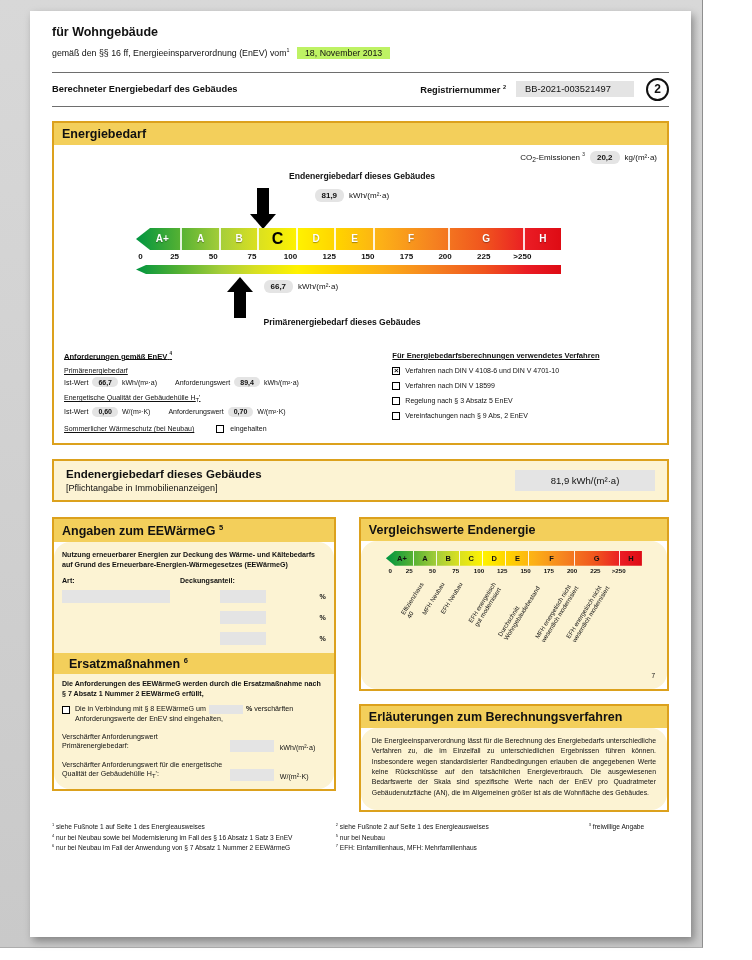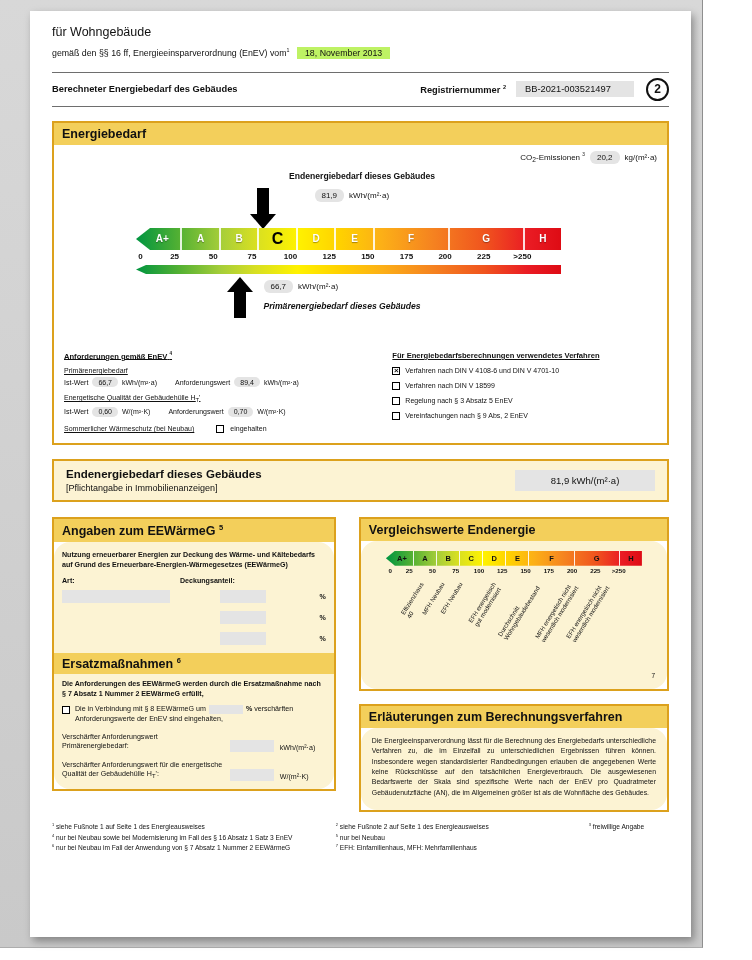--- a/index.html
+++ b/index.html
@@ -18,36 +18,36 @@
   }
   .backdrop{position:absolute;left:0;top:0;width:703px;height:948px;
     background:linear-gradient(#d8d8d8,#c9c9c9);
     border-right:1px solid #8f8f8f;border-bottom:1px solid #adadad;}
   .page{position:absolute;left:30px;top:11px;width:661px;height:926px;background:#fff;
     box-shadow:3px 4px 8px rgba(0,0,0,.35);padding:14px 22px;}
   sup{font-size:60%;}
   
   .title-row{display:flex;align-items:flex-end;gap:12px;}
   .big-title{font-size:37px;font-weight:bold;letter-spacing:.5px;margin:2px 0 0;line-height:1;}
-  .title-suffix{font-weight:normal;font-size:12.5px;padding-bottom:4px;}
+  .title-suffix{font-weight:bold;font-size:12.5px;padding-bottom:4px;}
   .law-line{font-size:8.8px;margin-top:4px;}
   .hl{background:#bef264;padding:1px 8px;margin-left:5px;}
   
   .registry{margin-top:14px;border-top:1px solid #6e6e6e;border-bottom:1px solid #6e6e6e;
     padding:5px 0;display:flex;align-items:center;font-size:9.3px;font-weight:bold;}
   .reg-label{flex:1;}
   .reg-value{background:var(--gray);font-weight:normal;padding:3px 9px;margin-left:10px;min-width:118px;}
   .page-circle{width:23px;height:23px;border:2px solid #111;border-radius:50%;display:flex;
     align-items:center;justify-content:center;font-size:12px;font-weight:bold;margin-left:12px;flex:0 0 auto;background:#fff;}
   
   .box{border:2px solid var(--gold);margin-top:14px;}
   .box-bar{background:var(--bar);font-weight:bold;font-size:12.5px;padding:4px 8px;}
   .box-body{padding:6px 10px 10px;}
   .pale{background:var(--pale);}
-  .gbox{display:inline-block;background:var(--gray);padding:2px 7px;font-weight:normal;border-radius:6px;}
+  .gbox{display:inline-block;background:var(--gray);padding:2px 7px;font-weight:bold;border-radius:6px;}
   
   .co2-row{display:flex;justify-content:flex-end;align-items:center;gap:5px;font-size:8px;}
   
   .scale-wrap{width:425px;margin:2px 0 0 72px;}
   .upper-annot{position:relative;height:62px;}
   .arr{position:absolute;display:flex;flex-direction:column;align-items:center;}
   .arr-down{left:29.8%;bottom:-1px;transform:translateX(-50%);}
   .arr-down .stem{width:12px;height:26px;background:#000;}
   .arr-down .head{width:0;height:0;border-left:13px solid transparent;border-right:13px solid transparent;border-top:15px solid #000;}
   .end-label{position:absolute;left:36%;top:5px;font-size:8.6px;font-weight:bold;}
@@ -61,21 +61,21 @@
   .seg.cur{color:#000;font-size:16px;text-shadow:none;}
   .numbers{position:relative;height:13px;font-size:8px;font-weight:bold;margin-top:1px;}
   .num{position:absolute;top:1px;transform:translateX(-50%);}
   .num.first{transform:none;}
   .thin-band{height:9px;background:var(--grad);clip-path:polygon(0 50%,10px 0,100% 0,100% 100%,10px 100%);margin-top:1px;}
   .lower-annot{position:relative;height:66px;margin-top:3px;}
   .arr-up{left:24.5%;top:0;transform:translateX(-50%);}
   .arr-up .head{width:0;height:0;border-left:13px solid transparent;border-right:13px solid transparent;border-bottom:15px solid #000;}
   .arr-up .stem{width:12px;height:26px;background:#000;}
   .pe-value{position:absolute;left:30%;top:3px;display:flex;align-items:center;gap:5px;font-size:8px;}
-  .pe-label{position:absolute;left:30%;top:24px;font-size:8.6px;font-weight:bold;font-style:italic;}
+  .pe-label{position:absolute;left:30%;top:40px;font-size:8.6px;font-weight:bold;}
   
   .req-cols{display:flex;gap:16px;margin-top:6px;font-size:7px;}
   .req-left{flex:1.18;} .req-right{flex:1;}
   .req-h{font-size:7.6px;font-weight:bold;text-decoration:underline;margin:2px 0 6px;}
   .req-sub{text-decoration:underline;margin:7px 0 3px;}
   .val-row{display:flex;align-items:center;gap:4px;}
   .val-row .gbox{padding:1.5px 6px;font-size:7px;}
   .sp{width:10px;}
   .cb{width:8px;height:8px;border:1px solid #000;background:#fff;display:inline-flex;align-items:center;
     justify-content:center;font-size:8px;font-weight:bold;line-height:1;flex:0 0 auto;}
@@ -98,21 +98,21 @@
   
   .eew-body{font-size:7.1px;padding:8px;}
   .eew-intro{font-weight:bold;margin:1px 0 7px;line-height:1.35;}
   .art-row-labels{display:flex;font-weight:bold;margin-bottom:5px;}
   .art-row-labels .al{width:118px;}
   .art-row{display:flex;align-items:center;margin-bottom:8px;}
   .art-slot{width:108px;height:13px;background:var(--gray);flex:0 0 auto;}
   .art-slot.empty{background:transparent;}
   .deck-slot{width:46px;height:13px;background:var(--gray);margin-left:50px;flex:0 0 auto;}
   .pct{margin-left:auto;font-weight:bold;}
-  .ersatz-bar{background:var(--bar);font-weight:bold;font-size:12.5px;padding:3px 8px;margin:6px -8px 6px;}
+  .ersatz-bar{background:var(--bar);font-weight:bold;font-size:12.5px;padding:3px 15px;margin:6px -8px 6px;}
   .ersatz-intro{font-weight:bold;line-height:1.35;margin:3px 0 6px;}
   .inline-box{display:inline-block;width:34px;height:9px;background:var(--gray);vertical-align:middle;margin:0 3px;}
   .versch-row{display:flex;align-items:flex-end;gap:6px;margin-top:9px;}
   .versch-label{flex:1;line-height:1.3;}
   .versch-box{width:44px;height:12px;background:var(--gray);flex:0 0 auto;}
   .versch-unit{width:46px;flex:0 0 auto;}
   
   .verg-body{overflow:hidden;}
   .mini-wrap{width:256px;margin:4px auto 0;}
   .mini-band{height:15px;display:flex;background:var(--grad);clip-path:polygon(0 50%,9px 0,100% 0,100% 100%,9px 100%);}

